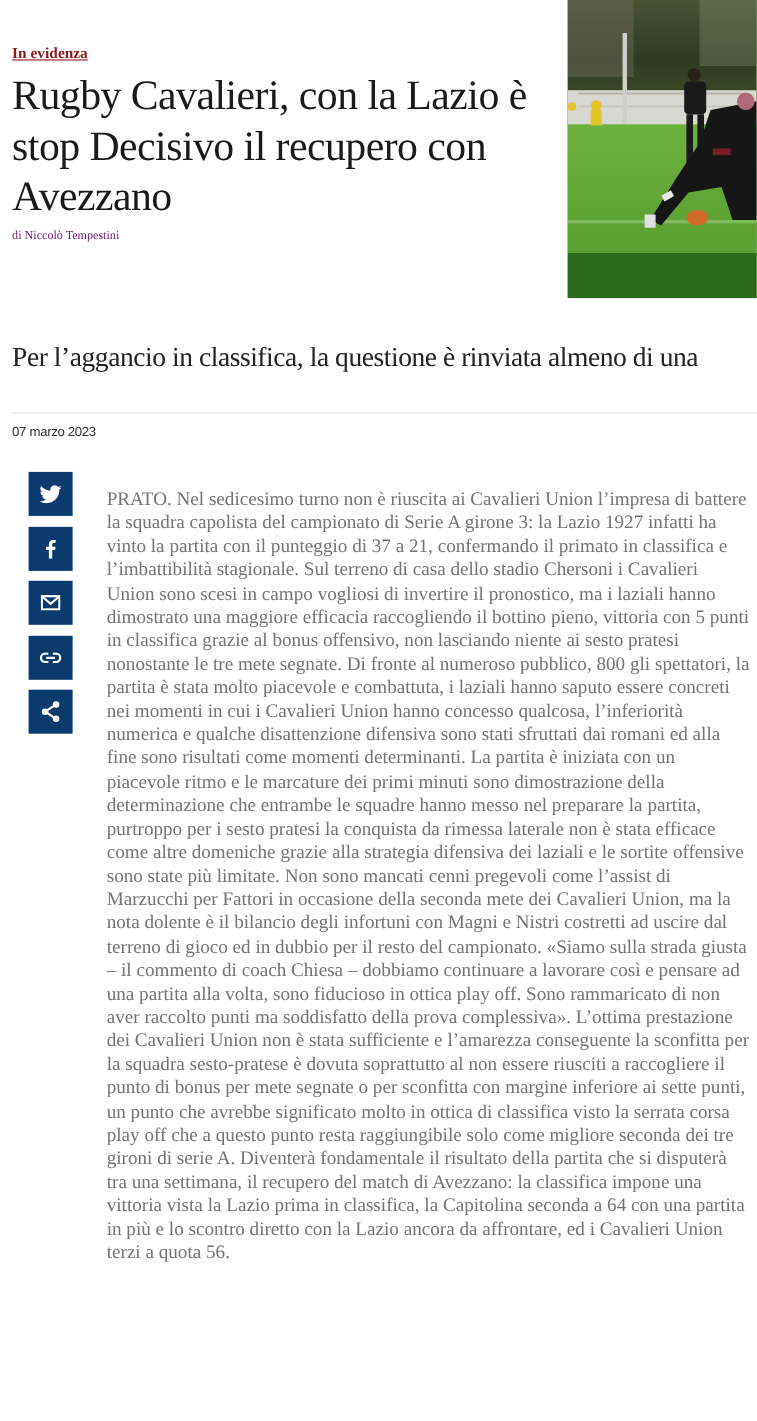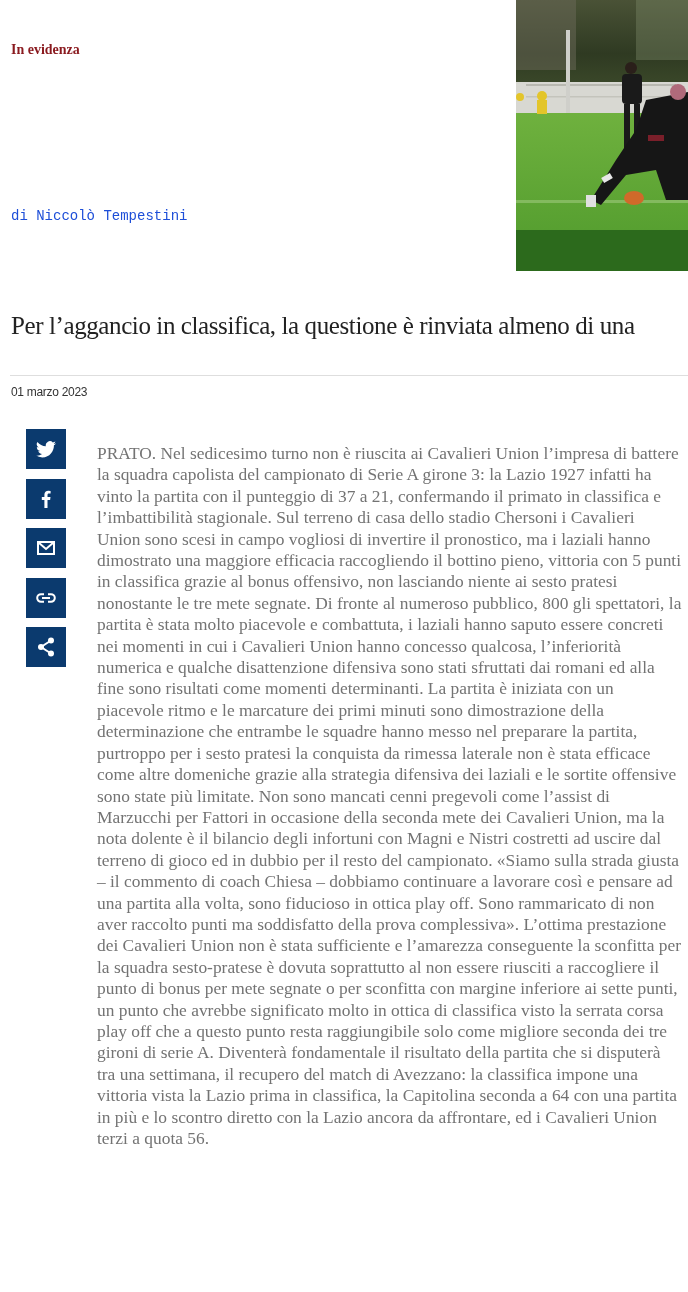--- a/index.html
+++ b/index.html
@@ -1,32 +1,32 @@
 <!DOCTYPE html>
 <html><head>
 <meta charset="utf-8">
 <style>
   html, body { margin: 0; padding: 0; background: #ffffff; }
   body { width: 688px; height: 1292px; overflow: hidden; position: relative; }
   .page { position: relative; width: 688px; height: 1292px; }
   .kicker {
     position: absolute; left: 11px; top: 42px;
     font-family: "Liberation Serif", serif; font-weight: bold;
-    font-size: 14px; color: #8a1a1f; white-space: nowrap;
+    font-size: 14px; color: #8a1a1f; white-space: nowrap; text-decoration: underline;
   }
   .headline {
     position: absolute; left: 11px; top: 64px; width: 500px;
     font-family: "Liberation Serif", serif; font-size: 38px;
     line-height: 46px; color: #1a1a1a; margin: 0; font-weight: normal;
     letter-spacing: -0.5px;
   }
   .byline {
     position: absolute; left: 11px; top: 208px;
-    font-family: Liberation Mono, monospace; font-size: 14px;
-    color: #1d4ed8; white-space: nowrap;
+    font-family: Liberation Serif, serif; font-size: 11px;
+    color: #701a75; white-space: nowrap;
   }
   .hero {
     position: absolute; left: 516px; top: 0; width: 172px; height: 271px;
     overflow: hidden; background: #3b7a2a;
   }
   .subtitle {
     position: absolute; left: 11px; top: 312px; width: 720px;
     font-family: "Liberation Serif", serif; font-size: 25px;
     color: #222; white-space: nowrap; letter-spacing: -0.4px;
   }
@@ -54,20 +54,21 @@
     line-height: 21.4px; color: #737373; margin: 0;
   }
 </style>
 </head>
 <body>
 
 <div class="page">
 
   <div class="kicker">In evidenza</div>
 
+  <h1 class="headline">Rugby Cavalieri, con la Lazio è stop Decisivo il recupero con Avezzano</h1>
 
   <div class="byline">di Niccolò Tempestini</div>
 
   <div class="hero" title="Rugby players in dark kit at a scrum on a green pitch">
     <svg width="172" height="271" viewBox="0 0 172 271" xmlns="http://www.w3.org/2000/svg">
       <defs>
         <linearGradient id="trees" x1="0" y1="0" x2="0" y2="1">
           <stop offset="0" stop-color="#4a5236"></stop>
           <stop offset="0.6" stop-color="#2f3a22"></stop>
           <stop offset="1" stop-color="#3c4a2a"></stop>
@@ -100,21 +101,21 @@
       <rect x="86" y="175" width="10" height="6" fill="#e8e8e8" transform="rotate(-30 91 178)"></rect>
       <ellipse cx="118" cy="198" rx="10" ry="7" fill="#d06a2a"></ellipse>
       <rect x="70" y="195" width="10" height="12" fill="#e0e0e0"></rect>
     </svg>
   </div>
 
   <div class="subtitle">Per l’aggancio in classifica, la questione è rinviata almeno di una</div>
 
   <div class="divider"></div>
 
-  <div class="date">01 marzo 2023</div>
+  <div class="date">07 marzo 2023</div>
 
   <div class="share">
     <div class="share-btn" title="Twitter">
       <svg width="20" height="17" viewBox="0 0 24 20">
         <path fill="#fff" d="M24 2.4a9.8 9.8 0 0 1-2.8.8A4.9 4.9 0 0 0 23.3.4a9.9 9.9 0 0 1-3.1 1.2A4.9 4.9 0 0 0 11.8 6 14 14 0 0 1 1.7.9a4.9 4.9 0 0 0 1.5 6.6 4.9 4.9 0 0 1-2.2-.6v.1a4.9 4.9 0 0 0 3.9 4.8 4.9 4.9 0 0 1-2.2.1 4.9 4.9 0 0 0 4.6 3.4A9.9 9.9 0 0 1 0 17.3 14 14 0 0 0 7.5 19.5c9.1 0 14-7.5 14-14v-.6A10 10 0 0 0 24 2.4z"></path>
       </svg>
     </div>
     <div class="share-btn" title="Facebook">
       <svg width="10" height="18" viewBox="0 0 10 18">
         <path fill="#fff" d="M6.5 18V10h2.6l.4-3H6.5V5.1c0-.9.3-1.5 1.5-1.5h1.6V.9A21 21 0 0 0 7.3.8C5 .8 3.4 2.2 3.4 4.8V7H.8v3h2.6v8z"></path>

